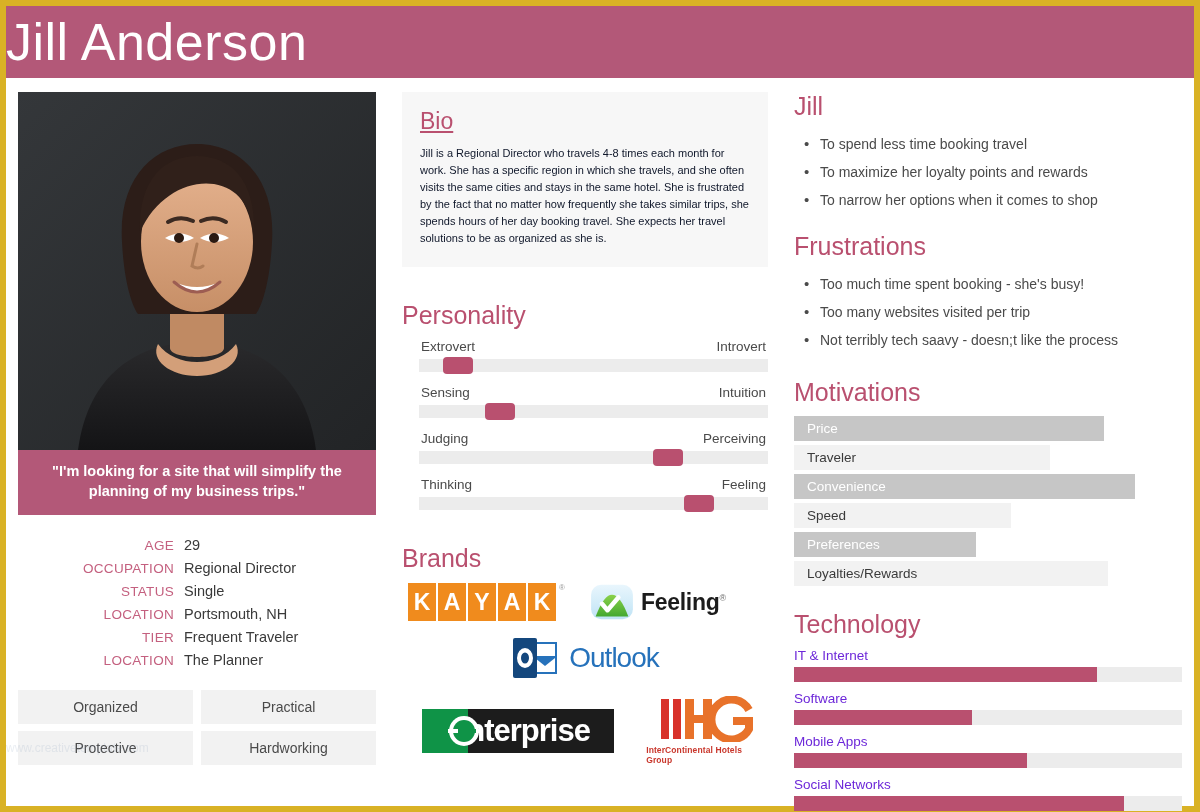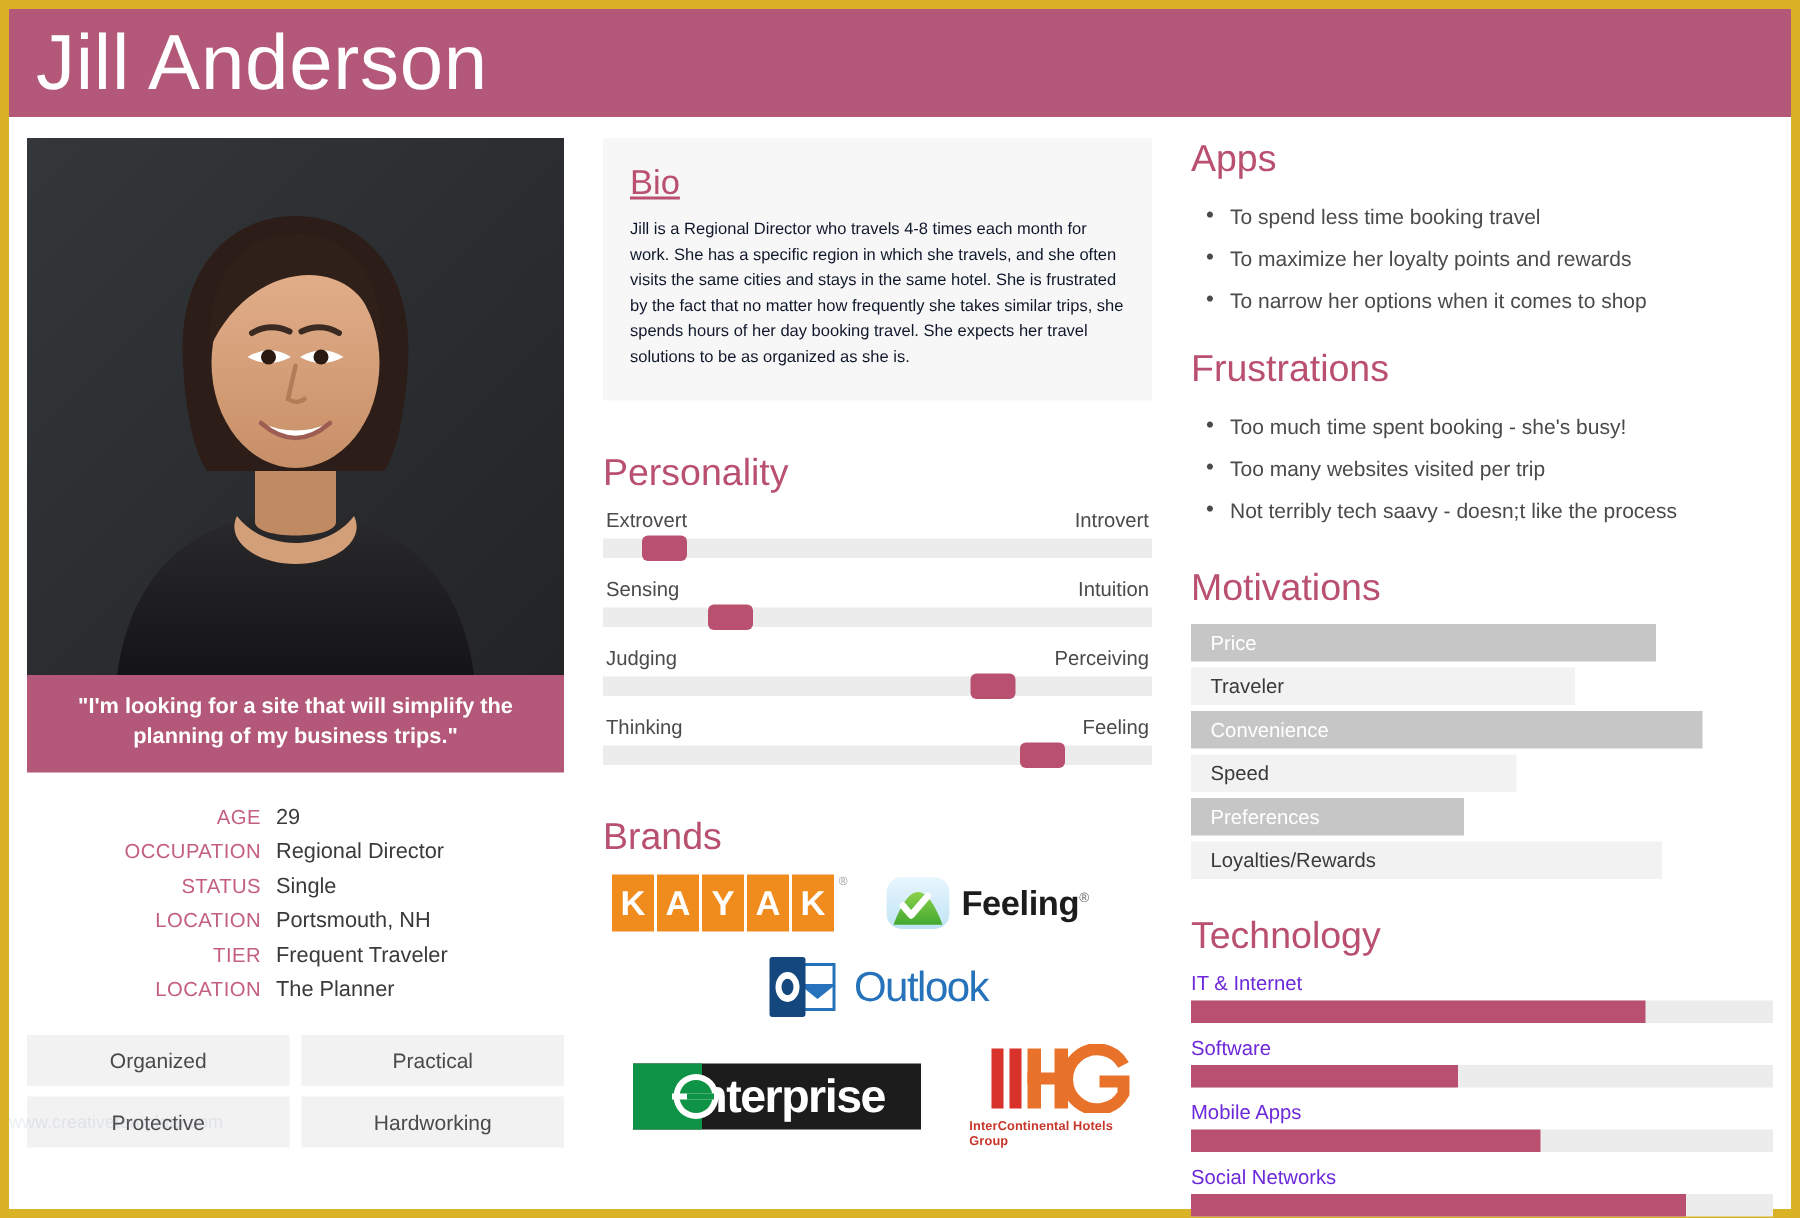--- a/index.html
+++ b/index.html
@@ -13,21 +13,20 @@
     width: 1200px; height: 812px;
     border: 6px solid #d9b225;
     background: #ffffff;
     position: relative;
   }
   
   .header {
     background: #b35878;
     height: 72px;
     display: flex; align-items: center;
-    padding-left: 18px;
   }
   .header-title {
     color: #ffffff;
     font-size: 52px;
     font-weight: 400;
     letter-spacing: 0.5px;
     line-height: 1;
   }
   
   .body-grid {
@@ -98,21 +97,21 @@
   .bio-card {
     background: #f7f7f7;
     padding: 16px 18px 20px 18px;
   }
   .bio-card .sec-title { margin-bottom: 10px; }
   .bio-text {
     color: #0f172a; font-size: 11px; line-height: 1.55;
   }
   
   .personality { margin-top: 34px; }
-  .slider-block { margin-bottom: 13px; }
+  .slider-block { margin-bottom: 13px; margin-left: 17px; }
   .slider-labels {
     display: flex; justify-content: space-between;
     color: #4a4a4a; font-size: 13.5px; margin-bottom: 5px;
     padding: 0 2px;
   }
   .slider-track {
     height: 13px; background: #ececec; position: relative;
   }
   .slider-knob {
     position: absolute; top: -2px;
@@ -429,21 +428,21 @@
             </div>
           </div>
 
         </div>
       </div>
     </div>
 
     <div class="col-right">
 
       <div class="goals">
-        <div class="sec-title">Apps</div>
+        <div class="sec-title">Jill</div>
         <ul class="bullets">
           <li>To spend less time booking travel</li>
           <li>To maximize her loyalty points and rewards</li>
           <li>To narrow her options when it comes to shop</li>
         </ul>
       </div>
 
       <div class="frustrations">
         <div class="sec-title">Frustrations</div>
         <ul class="bullets">

